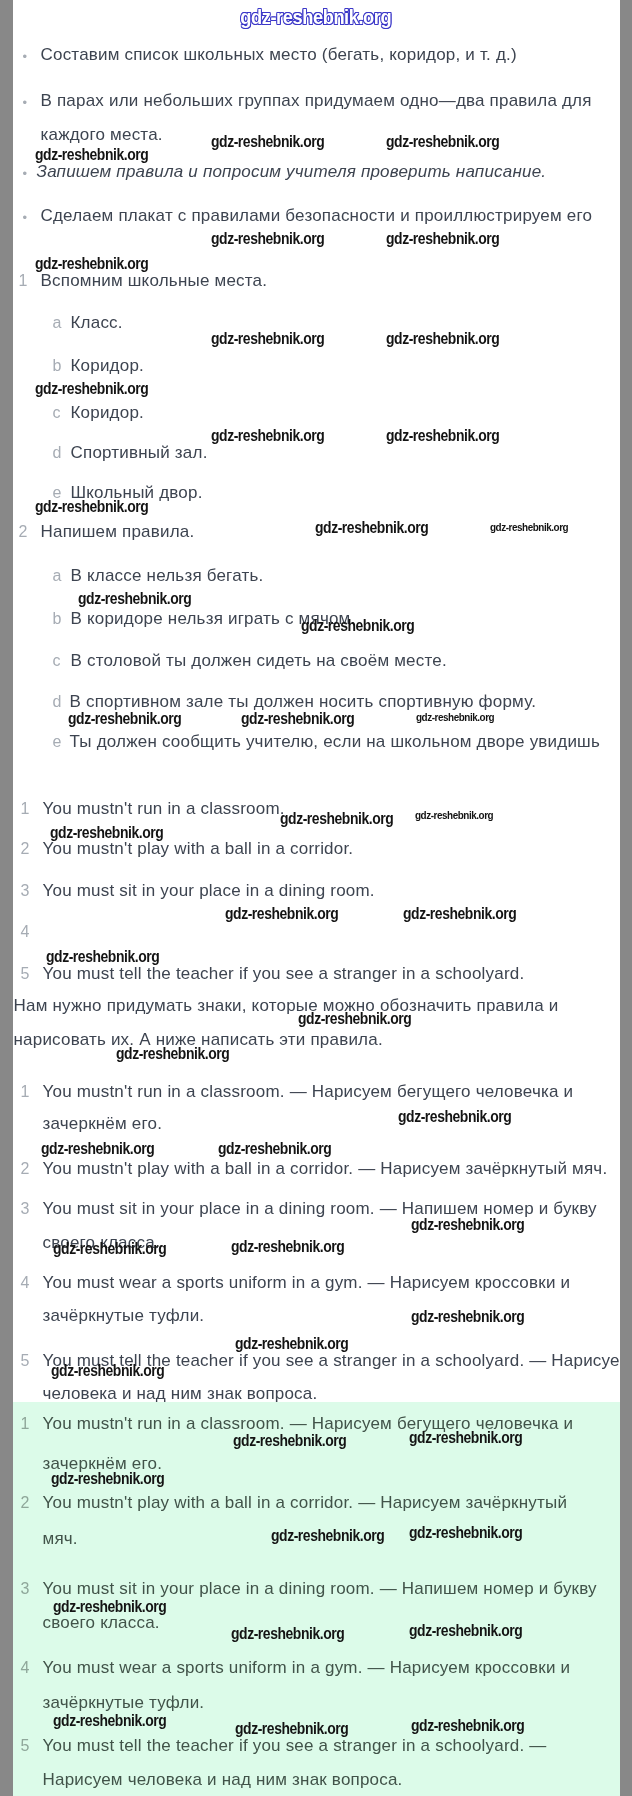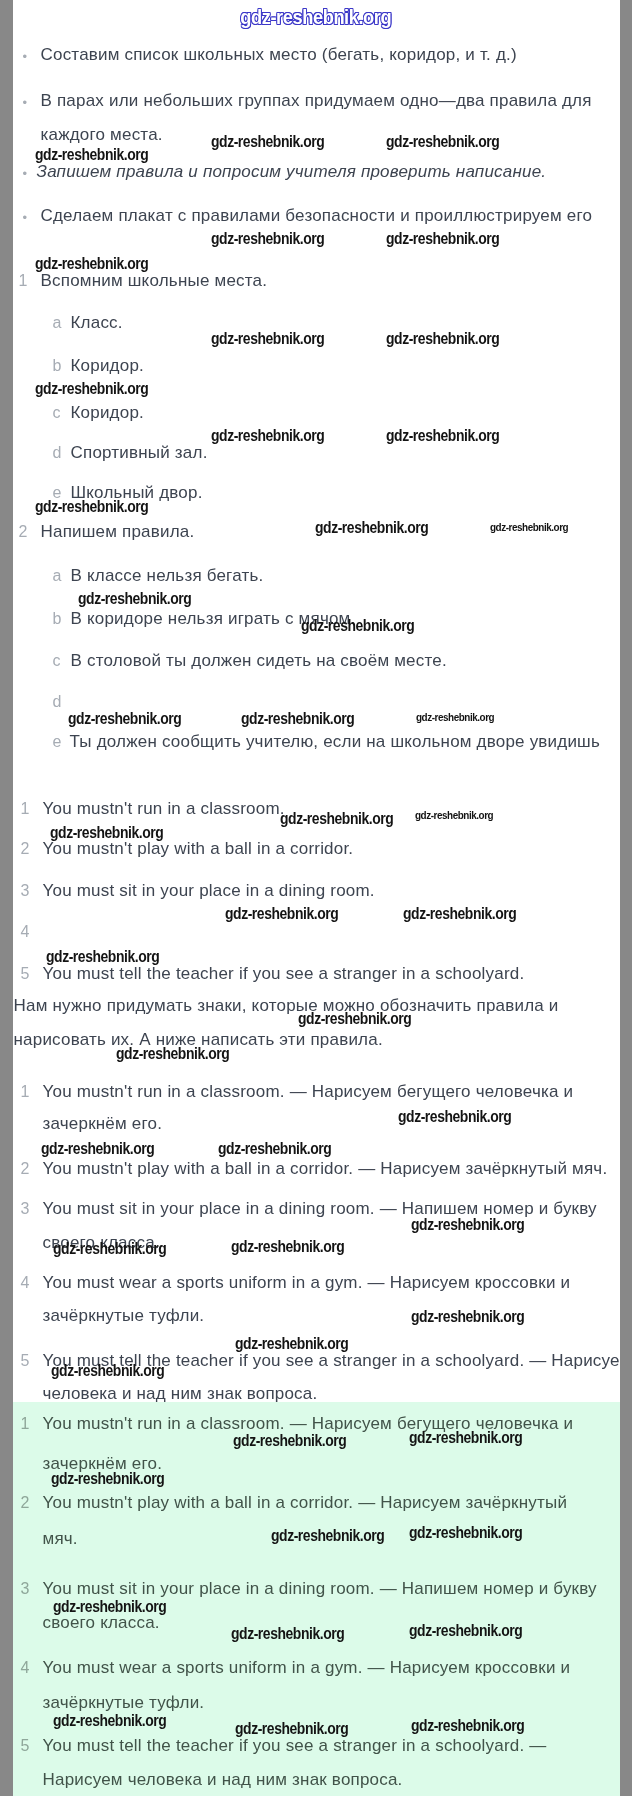--- a/index.html
+++ b/index.html
@@ -131,20 +131,21 @@
     <div class="line" style="top: 608px;">
       <span class="mk" style="left: 40px;">b</span>
       <span class="txt" style="left: 58px;">В коридоре нельзя играть с мячом.</span>
     </div>
     <div class="line" style="top: 650px;">
       <span class="mk" style="left: 40px;">c</span>
       <span class="txt" style="left: 58px;">В столовой ты должен сидеть на своём месте.</span>
     </div>
     <div class="line" style="top: 691px;">
       <span class="mk" style="left: 40px;">d</span>
+      <span class="txt" style="left: 57px;">В спортивном зале ты должен носить спортивную форму.</span>
     </div>
     <div class="line" style="top: 731px;">
       <span class="mk" style="left: 40px;">e</span>
       <span class="txt" style="left: 57px;">Ты должен сообщить учителю, если на школьном дворе увидишь</span>
     </div>
     <div class="line" style="top: 798px;">
       <span class="mk" style="left: 8px;">1</span>
       <span class="txt" style="left: 30px;">You mustn't run in a classroom.</span>
     </div>
     <div class="line" style="top: 838px;">

